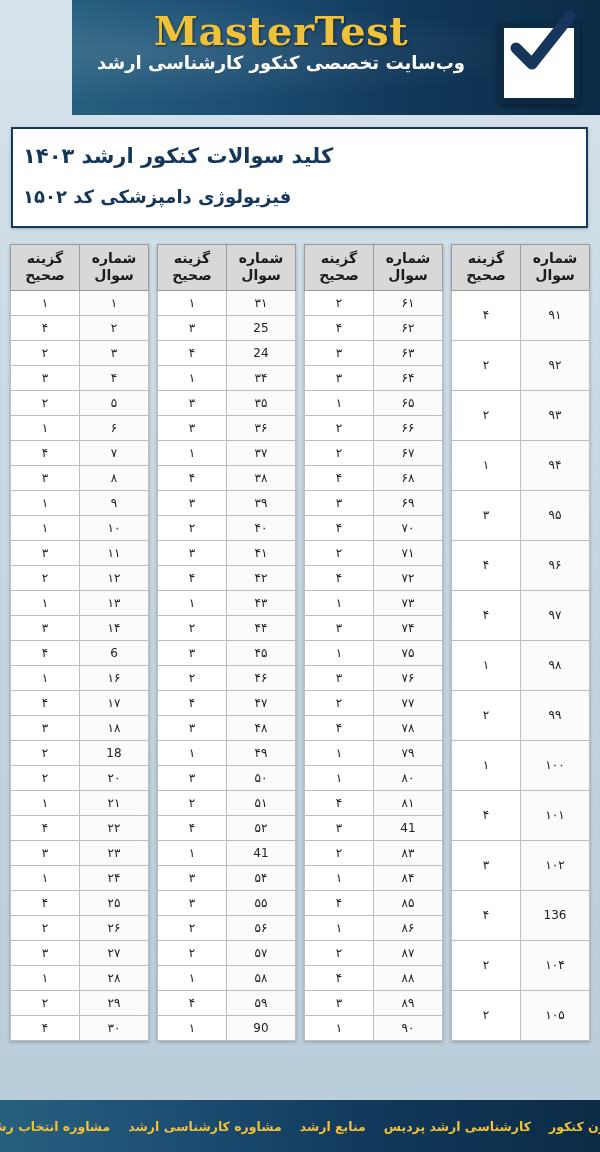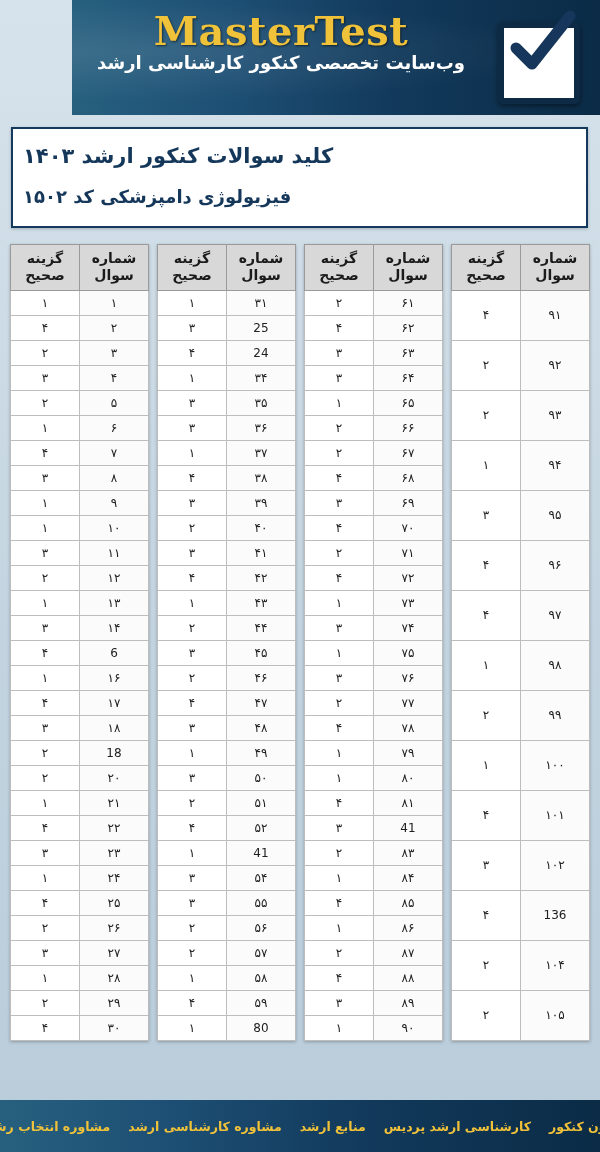--- a/index.html
+++ b/index.html
@@ -444,21 +444,21 @@
           </tr>
           <tr>
             <td class="qnum">۵۸</td>
             <td>۱</td>
           </tr>
           <tr>
             <td class="qnum">۵۹</td>
             <td>۴</td>
           </tr>
           <tr>
-            <td class="qnum">80</td>
+            <td class="qnum">90</td>
             <td>۱</td>
           </tr>
         </tbody>
       </table>
       <table class="keytable">
         <thead>
           <tr>
             <th>شماره سوال</th>
             <th>گزینه صحیح</th>
           </tr>

